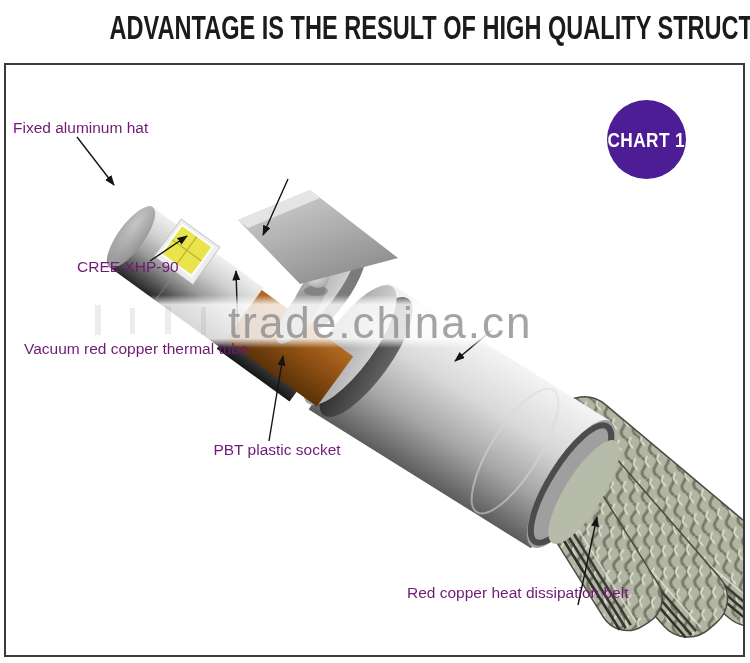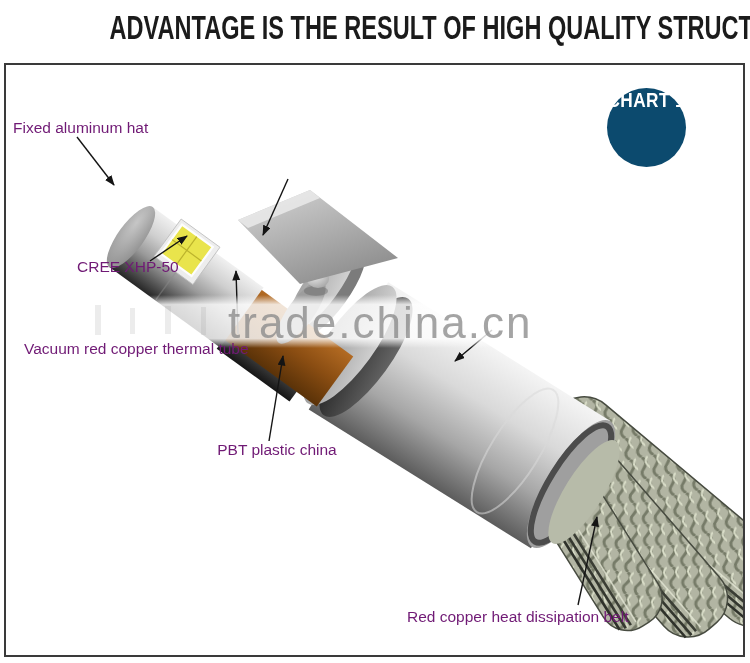--- a/index.html
+++ b/index.html
@@ -9,32 +9,32 @@
   .title-wrap{position:absolute;left:0;top:10px;width:750px;text-align:center;}
   .title{display:inline-block;font-size:31px;font-weight:800;color:#1b1b1b;
          letter-spacing:0px;white-space:nowrap;
          transform:scaleX(0.76) scaleY(1.08);transform-origin:50% 50%;}
 
   .box{position:absolute;left:4px;top:63px;width:741px;height:594px;
        border:2px solid #3a3a3a;box-sizing:border-box;overflow:hidden;background:#fff;}
 
   .render-svg{position:absolute;left:0;top:0;}
 
-  .badge{position:absolute;left:601px;top:23px;width:79px;height:79px;border-radius:50%;
-         background:#0c4a6e;display:flex;align-items:flex-start;justify-content:center;}
+  .badge{position:absolute;left:601px;top:35px;width:79px;height:79px;border-radius:50%;
+         background:#4c1d95;display:flex;align-items:center;justify-content:center;}
   .badge span{color:#ffffff;font-weight:800;font-size:21px;white-space:nowrap;
               transform:scaleX(0.82);letter-spacing:0.5px;}
 
   .lbl{position:absolute;color:#701a75;font-size:15.5px;line-height:17px;white-space:nowrap;}
   .lbl-fixed{left:7px;top:54px;}
   .lbl-anti{left:211px;top:91px;}
   .lbl-cree{left:71px;top:193px;}
   .lbl-vacuum{left:18px;top:275px;}
   .lbl-pbt{left:148px;top:376px;width:246px;text-align:center;white-space:normal;}
-  .lbl-belt{left:401px;top:543px;}
+  .lbl-belt{left:401px;top:519px;}
 </style>
 </head>
 <body>
 
 <div class="title-wrap">
   <span class="title">ADVANTAGE IS THE RESULT OF HIGH QUALITY STRUCTURE</span>
 </div>
 
 <div class="box">
 
@@ -195,20 +195,20 @@
       </g>
       <text x="228" y="338" font-size="44" fill="#8a8a8a" fill-opacity="0.78" letter-spacing="2">trade.china.cn</text>
     </g>
   </svg>
 
   <div class="badge">
     <span>CHART 1</span>
   </div>
 
   <div class="lbl lbl-fixed">Fixed aluminum hat</div>
-  <div class="lbl lbl-cree">CREE XHP-50</div>
+  <div class="lbl lbl-cree">CREE XHP-90</div>
   <div class="lbl lbl-vacuum">Vacuum red copper thermal tube</div>
   <div class="lbl lbl-pbt">
-    <div>PBT plastic china</div>
+    <div>PBT plastic socket</div>
   </div>
   <div class="lbl lbl-belt">Red copper heat dissipation belt</div>
 
 </div>
 
 </body></html>

